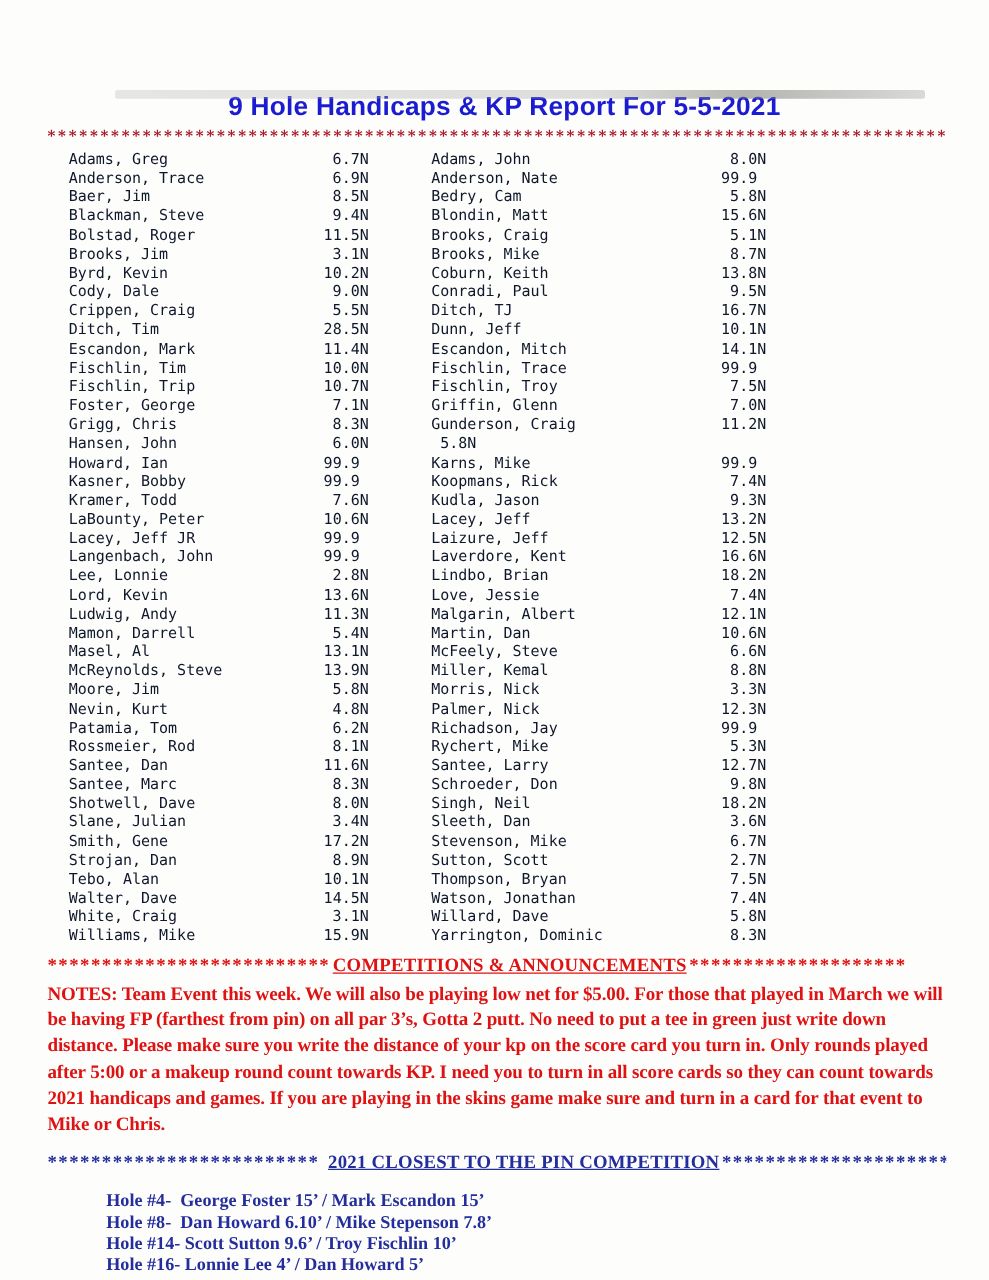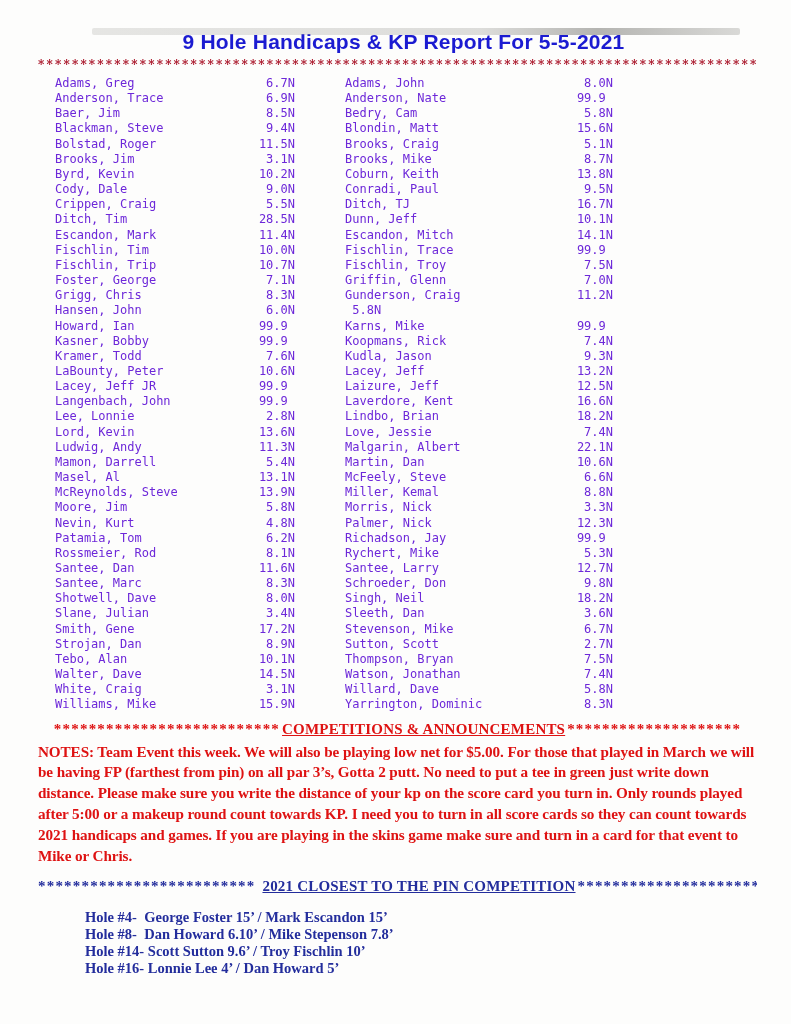--- a/index.html
+++ b/index.html
@@ -1,49 +1,48 @@
 <!DOCTYPE html>
 <html style="--c-title: #1b1bd1; --c-stars: #a81226; --c-notes: #de1212; --c-navy: #232d9c;"><head>
 <meta charset="utf-8">
 <style>
   html,body{margin:0;padding:0;}
   body{
     width:791px;height:1024px;overflow:hidden;background:#fdfdfc;
     font-family:"Liberation Sans",sans-serif;position:relative;
   }
-  .page{padding:30px 22px 0 38px;position:relative;}
+  .page{padding:30px 22px 0 38px;position:relative;margin-top:44px;}
   .scan-artifact{
     position:absolute;top:28px;left:92px;width:648px;height:7px;
     background:linear-gradient(to right,rgba(175,175,170,.30) 0%,rgba(160,160,155,.35) 60%,rgba(120,120,115,.55) 78%,rgba(150,150,145,.35) 100%);
     border-radius:2px;pointer-events:none;
   }
   h1.title{
     margin:0 0 3px 0;text-align:center;
     font:bold 21px/24px "Liberation Sans",sans-serif;
     color:var(--c-title,#1b1bd1);letter-spacing:.2px;
   }
   .sep{
     font:bold 12px/16px "DejaVu Serif",serif;color:var(--c-stars,#a81226);
     letter-spacing:2.2px;white-space:nowrap;overflow:hidden;width:719px;height:16px;
   }
   .roster{
     display:flex;gap:50px;margin:3px 0 0 17px;
-    font:12px/15.15px "DejaVu Sans Mono",monospace;color:#6d28d9;
+    font:12px/15.15px "DejaVu Sans Mono",monospace;color:#0f172a;
   }
   .col{display:flex;flex-direction:column;}
   .col.left{width:240px;}
   .col.right{width:268px;}
   .r-row{display:flex;white-space:pre;}
   .r-name{flex:1;}
   .r-num{display:inline-block;width:4ch;text-align:right;}
   .r-suf{display:inline-block;width:1ch;}
   .hdr-line{
     margin-top:7px;white-space:nowrap;overflow:hidden;width:719px;
     font:bold 15px/19px "Liberation Serif",serif;
-    text-align:center;
   }
   .hdr-line .stars{letter-spacing:1.2px;}
   .hdr-line .hdr-title{text-decoration:underline;letter-spacing:.2px;padding:0 2px;}
   .comp{color:var(--c-notes,#de1212);}
   .pin{color:var(--c-navy,#232d9c);margin-top:11px;}
   .notes{
     margin:3px 0 0 0;width:722px;
     font:bold 15.2px/20.8px "Liberation Serif",serif;
     color:var(--c-notes,#de1212);letter-spacing:-.1px;
   }
@@ -192,21 +191,21 @@
   <div class="r-row"><span class="r-name">Lacey, Jeff</span><span class="r-num">13.2</span><span class="r-suf">N</span></div>
 
   <div class="r-row"><span class="r-name">Laizure, Jeff</span><span class="r-num">12.5</span><span class="r-suf">N</span></div>
 
   <div class="r-row"><span class="r-name">Laverdore, Kent</span><span class="r-num">16.6</span><span class="r-suf">N</span></div>
 
   <div class="r-row"><span class="r-name">Lindbo, Brian</span><span class="r-num">18.2</span><span class="r-suf">N</span></div>
 
   <div class="r-row"><span class="r-name">Love, Jessie</span><span class="r-num">7.4</span><span class="r-suf">N</span></div>
 
-  <div class="r-row"><span class="r-name">Malgarin, Albert</span><span class="r-num">22.1</span><span class="r-suf">N</span></div>
+  <div class="r-row"><span class="r-name">Malgarin, Albert</span><span class="r-num">12.1</span><span class="r-suf">N</span></div>
 
   <div class="r-row"><span class="r-name">Martin, Dan</span><span class="r-num">10.6</span><span class="r-suf">N</span></div>
 
   <div class="r-row"><span class="r-name">McFeely, Steve</span><span class="r-num">6.6</span><span class="r-suf">N</span></div>
 
   <div class="r-row"><span class="r-name">Miller, Kemal</span><span class="r-num">8.8</span><span class="r-suf">N</span></div>
 
   <div class="r-row"><span class="r-name">Morris, Nick</span><span class="r-num">3.3</span><span class="r-suf">N</span></div>
 
   <div class="r-row"><span class="r-name">Palmer, Nick</span><span class="r-num">12.3</span><span class="r-suf">N</span></div>

